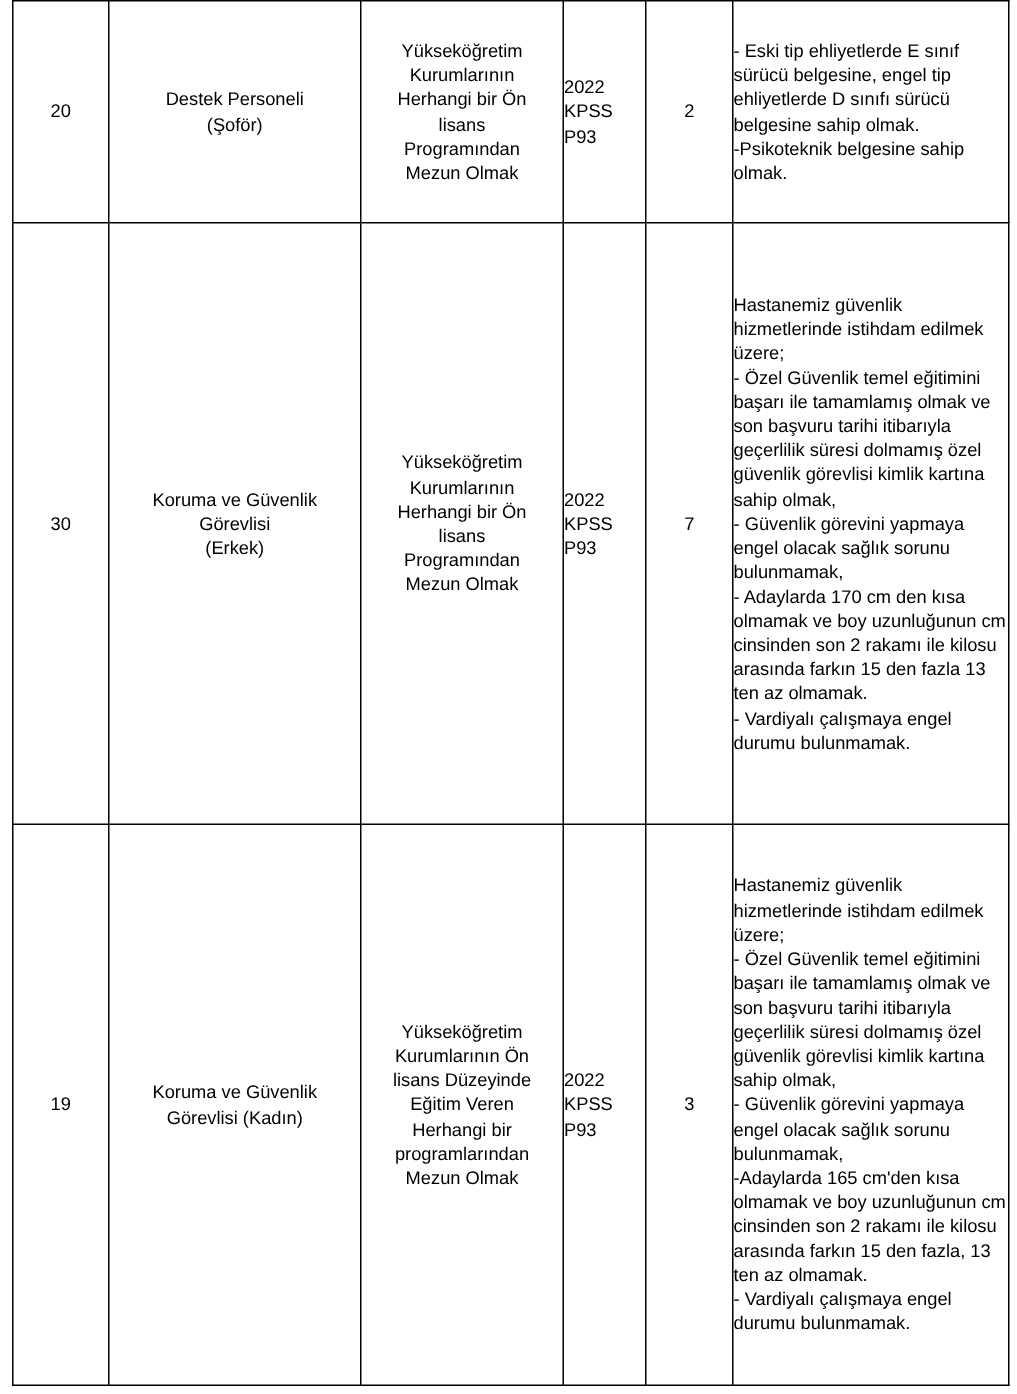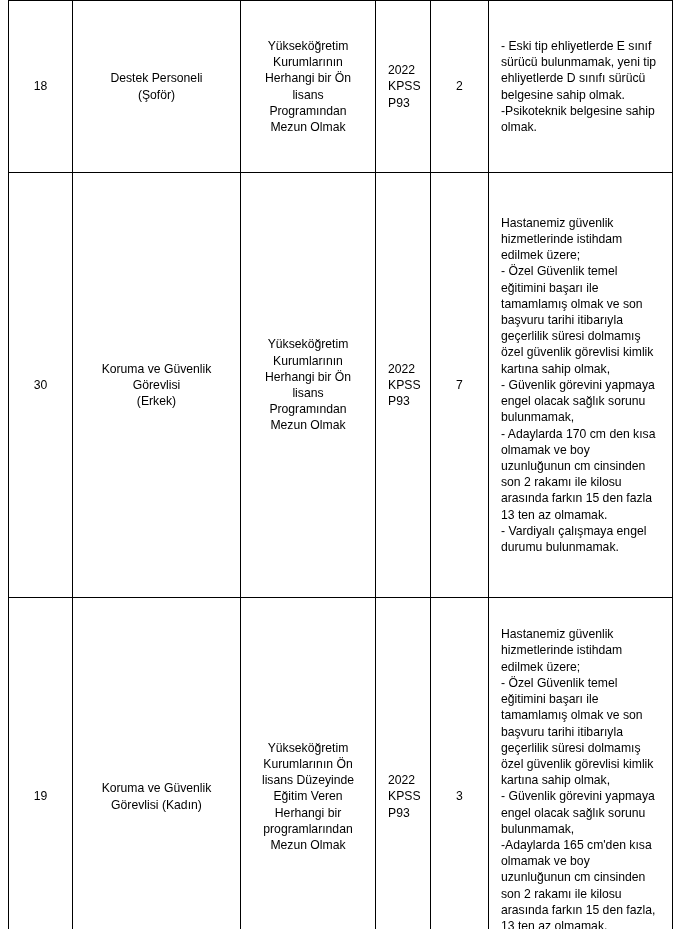--- a/index.html
+++ b/index.html
@@ -24,21 +24,21 @@
   table.listing {
     position: absolute;
     left: 8px;
     top: 0px;
     width: 664px;
     border-collapse: collapse;
     table-layout: fixed;
   }
   table.listing td {
     border: 1px solid #000000;
-    padding: 12px;
+    padding: 0;
     vertical-align: middle;
     font-size: 12.2px;
     line-height: 1.33;
   }
   
   col.c-no    { width: 64px; }
   col.c-title { width: 168px; }
   col.c-edu   { width: 135px; }
   col.c-kpss  { width: 55px; }
   col.c-qty   { width: 58px; }
@@ -99,34 +99,34 @@
       <col class="c-no">
       <col class="c-title">
       <col class="c-edu">
       <col class="c-kpss">
       <col class="c-qty">
       <col class="c-desc">
     </colgroup>
     <tbody>
 
       <tr class="row-19">
-        <td class="cell-no multiline">18</td>
+        <td class="cell-no multiline">20</td>
         <td class="cell-title multiline">Destek Personeli
 (Şoför)</td>
         <td class="cell-edu multiline">Yükseköğretim
 Kurumlarının
 Herhangi bir Ön
 lisans
 Programından
 Mezun Olmak</td>
         <td class="cell-kpss multiline">2022
 KPSS
 P93</td>
         <td class="cell-qty multiline">2</td>
-        <td class="cell-desc multiline">- Eski tip ehliyetlerde E sınıf sürücü bulunmamak, yeni tip ehliyetlerde D sınıfı sürücü belgesine sahip olmak.
+        <td class="cell-desc multiline">- Eski tip ehliyetlerde E sınıf sürücü belgesine, engel tip ehliyetlerde D sınıfı sürücü belgesine sahip olmak.
 -Psikoteknik belgesine sahip olmak.</td>
       </tr>
 
       <tr class="row-20">
         <td class="cell-no multiline">30</td>
         <td class="cell-title multiline">Koruma ve Güvenlik
 Görevlisi
 (Erkek)</td>
         <td class="cell-edu multiline">Yükseköğretim
 Kurumlarının

